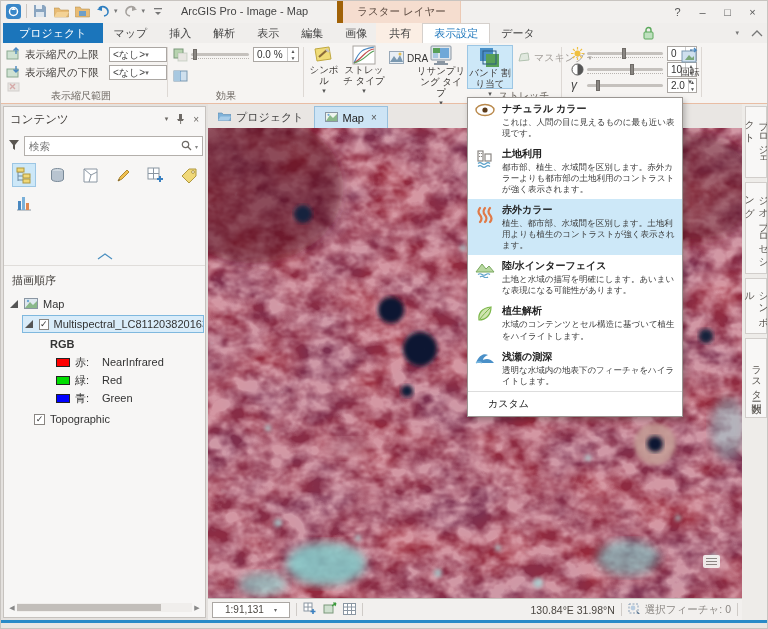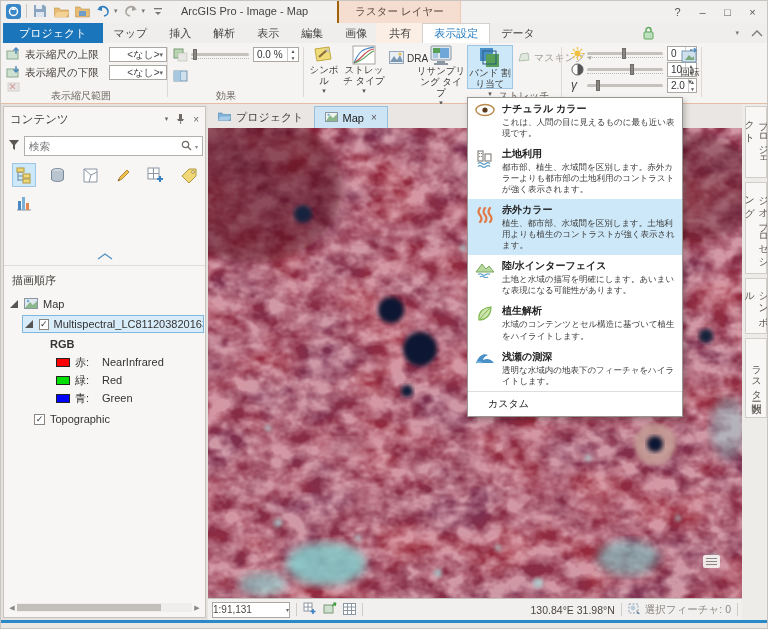--- a/index.html
+++ b/index.html
@@ -9,21 +9,21 @@
          border:1px solid #c8c4c0; }
 
   
   .titlebar { position:absolute; left:0; top:0; width:768px; height:22px; background:#f2f0ee; }
   .qat { position:absolute; left:4px; top:2px; display:flex; align-items:center; gap:5px; }
   .qat .sep { width:1px; height:14px; background:#c9c5c1; }
   .qicon { width:16px; height:16px; display:flex; align-items:center; justify-content:center; }
   .tiny-arrow { font-size:7px; color:#777; margin-left:-2px; }
   .win-title { position:absolute; left:180px; top:4px; font-size:11px; color:#444; }
   .ctx-header { position:absolute; left:336px; top:0; width:124px; height:22px; background:#f5ddcf;
-                border-left:2px solid #a16207; border-right:1px solid #ecc9b4;
+                border-left:6px solid #a16207; border-right:1px solid #ecc9b4;
                 display:flex; align-items:center; justify-content:center; font-size:10.5px; color:#5c4a40; }
   .win-btns { position:absolute; right:4px; top:0; height:22px; display:flex; }
   .win-btn { width:25px; height:22px; display:flex; align-items:center; justify-content:center;
              color:#555; font-size:11px; }
 
   
   .tabrow { position:absolute; left:0; top:22px; width:768px; height:20px; background:#f0eeec; }
   .ctx-tab-bg { position:absolute; left:375px; top:0; width:86px; height:20px; background:#fbeee4; }
   .rtabs { position:absolute; left:2px; top:0; display:flex; height:20px; }
   .rtab { padding:0 11px; display:flex; align-items:center; font-size:11px; color:#444; white-space:nowrap; }
@@ -33,21 +33,21 @@
   .tabrow-right { position:absolute; right:6px; top:4px; display:flex; gap:12px; align-items:center; color:#777; }
 
   
   .ribbon { position:absolute; left:0; top:42px; width:768px; height:61px; background:#f6f4f2;
             border-bottom:1px solid #e9bda4; }
   .vsep { position:absolute; top:4px; width:1px; height:50px; background:#ddd8d4; }
   .grp-label { position:absolute; top:46px; font-size:10px; color:#6e6862; text-align:center; }
   .rib-row { position:absolute; display:flex; align-items:center; gap:4px; }
   .rib-lbl { font-size:10.5px; color:#3f3b38; white-space:nowrap; }
   .combo { width:58px; height:15px; background:#fff; border:1px solid #aba7a3; display:flex;
-           align-items:center; justify-content:flex-end; padding:0 3px; font-size:10px; color:#444; }
+           align-items:center; justify-content:flex-start; padding:0 3px; font-size:10px; color:#444; }
   .combo .arr { font-size:7px; color:#666; }
   .spin { background:#fff; border:1px solid #aba7a3; height:15px; display:flex; align-items:center; }
   .spin .val { flex:1; font-size:10px; padding:0 3px; color:#333; text-align:left; }
   .spin .steps { width:11px; display:flex; flex-direction:column; border-left:1px solid #ccc; }
   .spin .steps span { font-size:5px; line-height:6.5px; text-align:center; color:#555; }
   .slider { position:relative; height:3px; background:#c5c1bd; border-radius:2px; }
   .slider .thumb { position:absolute; top:-4px; width:4px; height:11px; background:#8a8682; border:1px solid #6f6b67; }
   .ticks { height:3px; border-bottom:1px dotted #b8b4b0; }
   .bigbtn { position:absolute; top:2px; height:44px; display:flex; flex-direction:column; align-items:center;
             justify-content:flex-start; font-size:9.5px; color:#3f3b38; text-align:center; line-height:1.15; }
@@ -96,21 +96,21 @@
   .vtab { height:22px; display:flex; align-items:center; gap:5px; padding:0 10px; font-size:11px; color:#444; }
   .vtab.active { background:#cde4f5; border:1px solid #98c0dd; border-bottom:none; color:#222; }
   .vtab .x { color:#555; font-size:10px; margin-left:2px; }
   .mapimg { position:absolute; left:0; top:24px; width:534px; height:470px; overflow:hidden; background:#9c2838; }
   .map-badge { position:absolute; right:22px; bottom:30px; width:17px; height:13px; background:#f5f3f1;
                border-radius:2px; opacity:.92; display:flex; flex-direction:column; justify-content:center; gap:2px; padding:0 3px; }
   .map-badge i { display:block; height:1px; background:#8a8682; }
   .statusbar { position:absolute; left:0; top:494px; width:100%; height:22px; background:#f2f0ee;
                border-top:1px solid #c6c2be; display:flex; align-items:center; padding:0 4px; gap:6px; font-size:10.5px; color:#4a4641; }
   .scale-combo { width:78px; height:16px; background:#fff; border:1px solid #aba7a3; display:flex;
-                 align-items:center; justify-content:space-between; padding:0 0; font-size:10px; }
+                 align-items:center; justify-content:space-between; padding:0 12px; font-size:10px; }
   .sb-sep { width:1px; height:13px; background:#cfcbc7; }
   .sb-icons { display:flex; gap:6px; align-items:center; }
   .coords { margin-left:auto; color:#4a4641; }
   .sel-chip { display:flex; align-items:center; gap:4px; color:#8a8682; }
 
   
   .rstrip { position:absolute; left:741px; top:0; width:27px; height:516px; background:#eeece9; }
   .rvtab { position:absolute; left:3px; width:22px; background:#f8f7f6; border:1px solid #d2cecb;
            writing-mode:vertical-rl; display:flex; align-items:center; justify-content:center;
            font-size:10px; color:#5a5651; letter-spacing:1px; padding:6px 0; }

